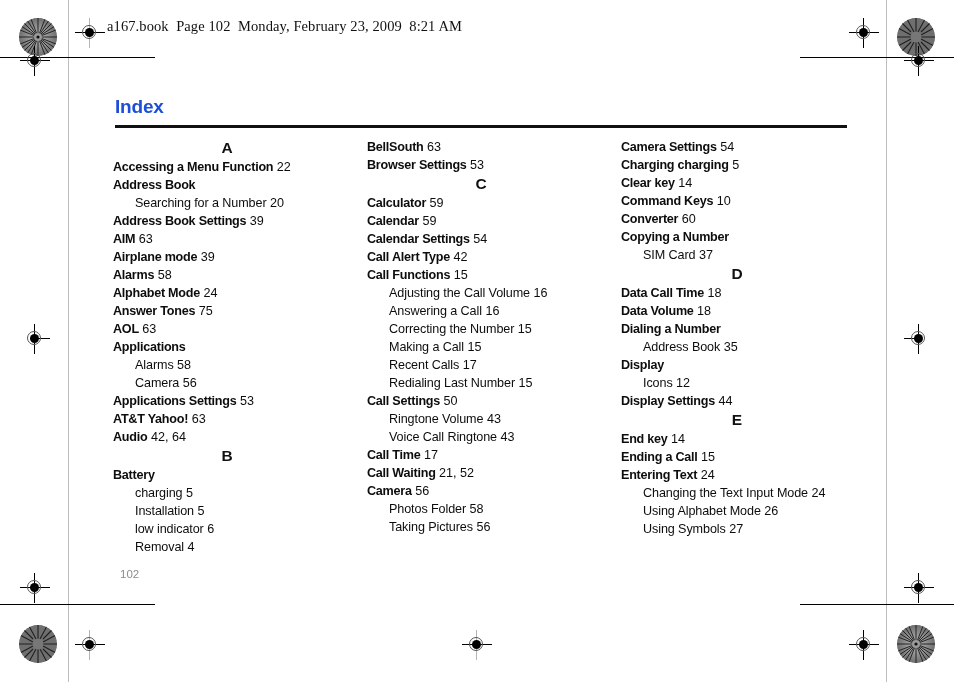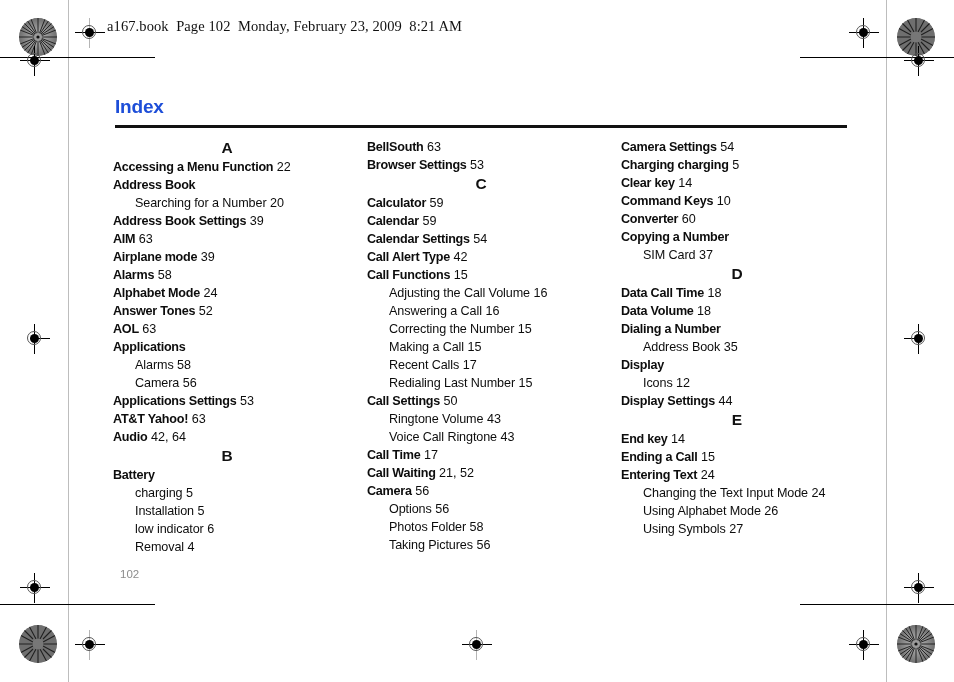--- a/index.html
+++ b/index.html
@@ -337,21 +337,21 @@
     <div class="column col-1">
         <div class="letter-head">A</div>
         <div class="entry"><span class="term">Accessing a Menu Function</span><span class="pg"> 22</span></div>
         <div class="entry"><span class="term">Address Book</span></div>
         <div class="entry sub"><span class="term">Searching for a Number</span><span class="pg"> 20</span></div>
         <div class="entry"><span class="term">Address Book Settings</span><span class="pg"> 39</span></div>
         <div class="entry"><span class="term">AIM</span><span class="pg"> 63</span></div>
         <div class="entry"><span class="term">Airplane mode</span><span class="pg"> 39</span></div>
         <div class="entry"><span class="term">Alarms</span><span class="pg"> 58</span></div>
         <div class="entry"><span class="term">Alphabet Mode</span><span class="pg"> 24</span></div>
-        <div class="entry"><span class="term">Answer Tones</span><span class="pg"> 52</span></div>
+        <div class="entry"><span class="term">Answer Tones</span><span class="pg"> 75</span></div>
         <div class="entry"><span class="term">AOL</span><span class="pg"> 63</span></div>
         <div class="entry"><span class="term">Applications</span></div>
         <div class="entry sub"><span class="term">Alarms</span><span class="pg"> 58</span></div>
         <div class="entry sub"><span class="term">Camera</span><span class="pg"> 56</span></div>
         <div class="entry"><span class="term">Applications Settings</span><span class="pg"> 53</span></div>
         <div class="entry"><span class="term">AT&amp;T Yahoo!</span><span class="pg"> 63</span></div>
         <div class="entry"><span class="term">Audio</span><span class="pg"> 42, 64</span></div>
         <div class="letter-head">B</div>
         <div class="entry"><span class="term">Battery</span></div>
         <div class="entry sub"><span class="term">charging</span><span class="pg"> 5</span></div>
@@ -373,21 +373,20 @@
         <div class="entry sub"><span class="term">Correcting the Number</span><span class="pg"> 15</span></div>
         <div class="entry sub"><span class="term">Making a Call</span><span class="pg"> 15</span></div>
         <div class="entry sub"><span class="term">Recent Calls</span><span class="pg"> 17</span></div>
         <div class="entry sub"><span class="term">Redialing Last Number</span><span class="pg"> 15</span></div>
         <div class="entry"><span class="term">Call Settings</span><span class="pg"> 50</span></div>
         <div class="entry sub"><span class="term">Ringtone Volume</span><span class="pg"> 43</span></div>
         <div class="entry sub"><span class="term">Voice Call Ringtone</span><span class="pg"> 43</span></div>
         <div class="entry"><span class="term">Call Time</span><span class="pg"> 17</span></div>
         <div class="entry"><span class="term">Call Waiting</span><span class="pg"> 21, 52</span></div>
         <div class="entry"><span class="term">Camera</span><span class="pg"> 56</span></div>
-        <div class="entry sub"><span class="term">Options</span><span class="pg"> 56</span></div>
         <div class="entry sub"><span class="term">Photos Folder</span><span class="pg"> 58</span></div>
         <div class="entry sub"><span class="term">Taking Pictures</span><span class="pg"> 56</span></div>
       </div>
     <div class="column col-3">
         <div class="entry"><span class="term">Camera Settings</span><span class="pg"> 54</span></div>
         <div class="entry"><span class="term">Charging charging</span><span class="pg"> 5</span></div>
         <div class="entry"><span class="term">Clear key</span><span class="pg"> 14</span></div>
         <div class="entry"><span class="term">Command Keys</span><span class="pg"> 10</span></div>
         <div class="entry"><span class="term">Converter</span><span class="pg"> 60</span></div>
         <div class="entry"><span class="term">Copying a Number</span></div>

